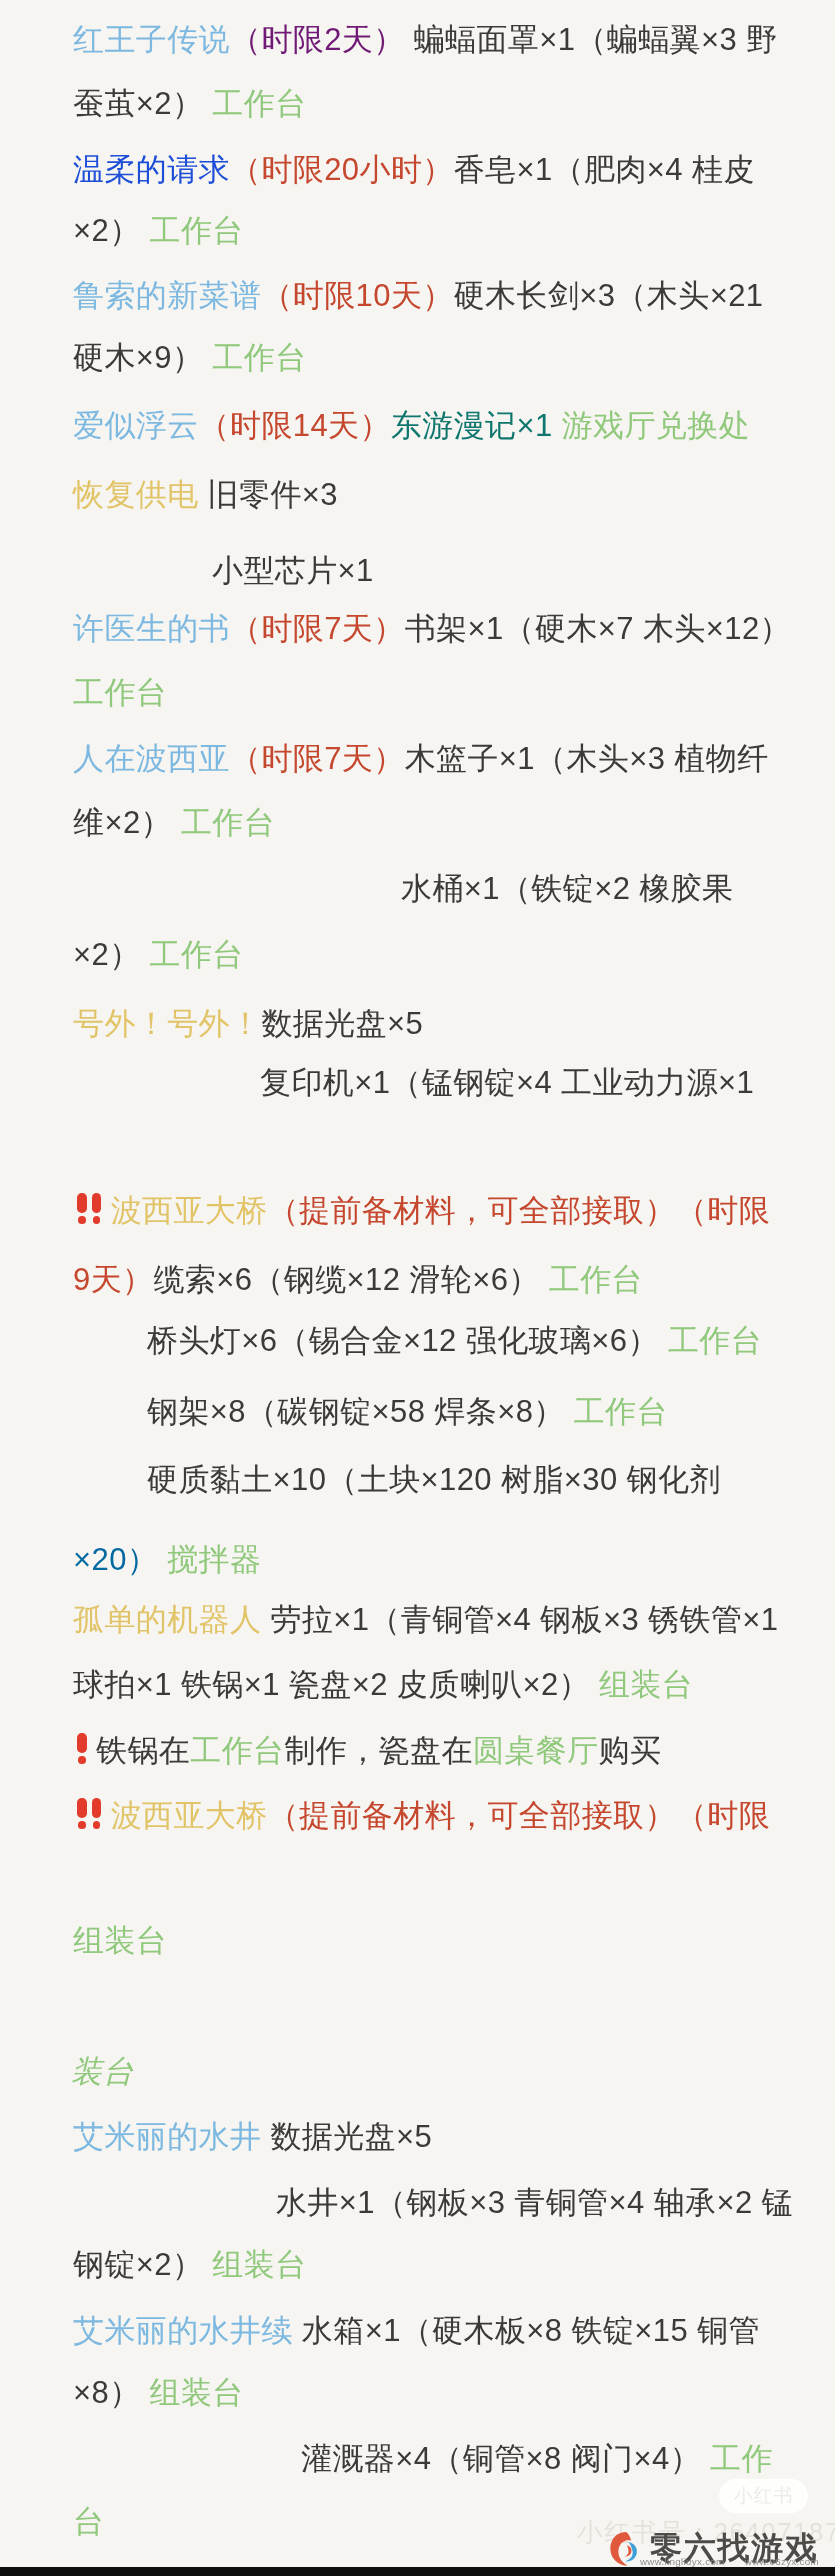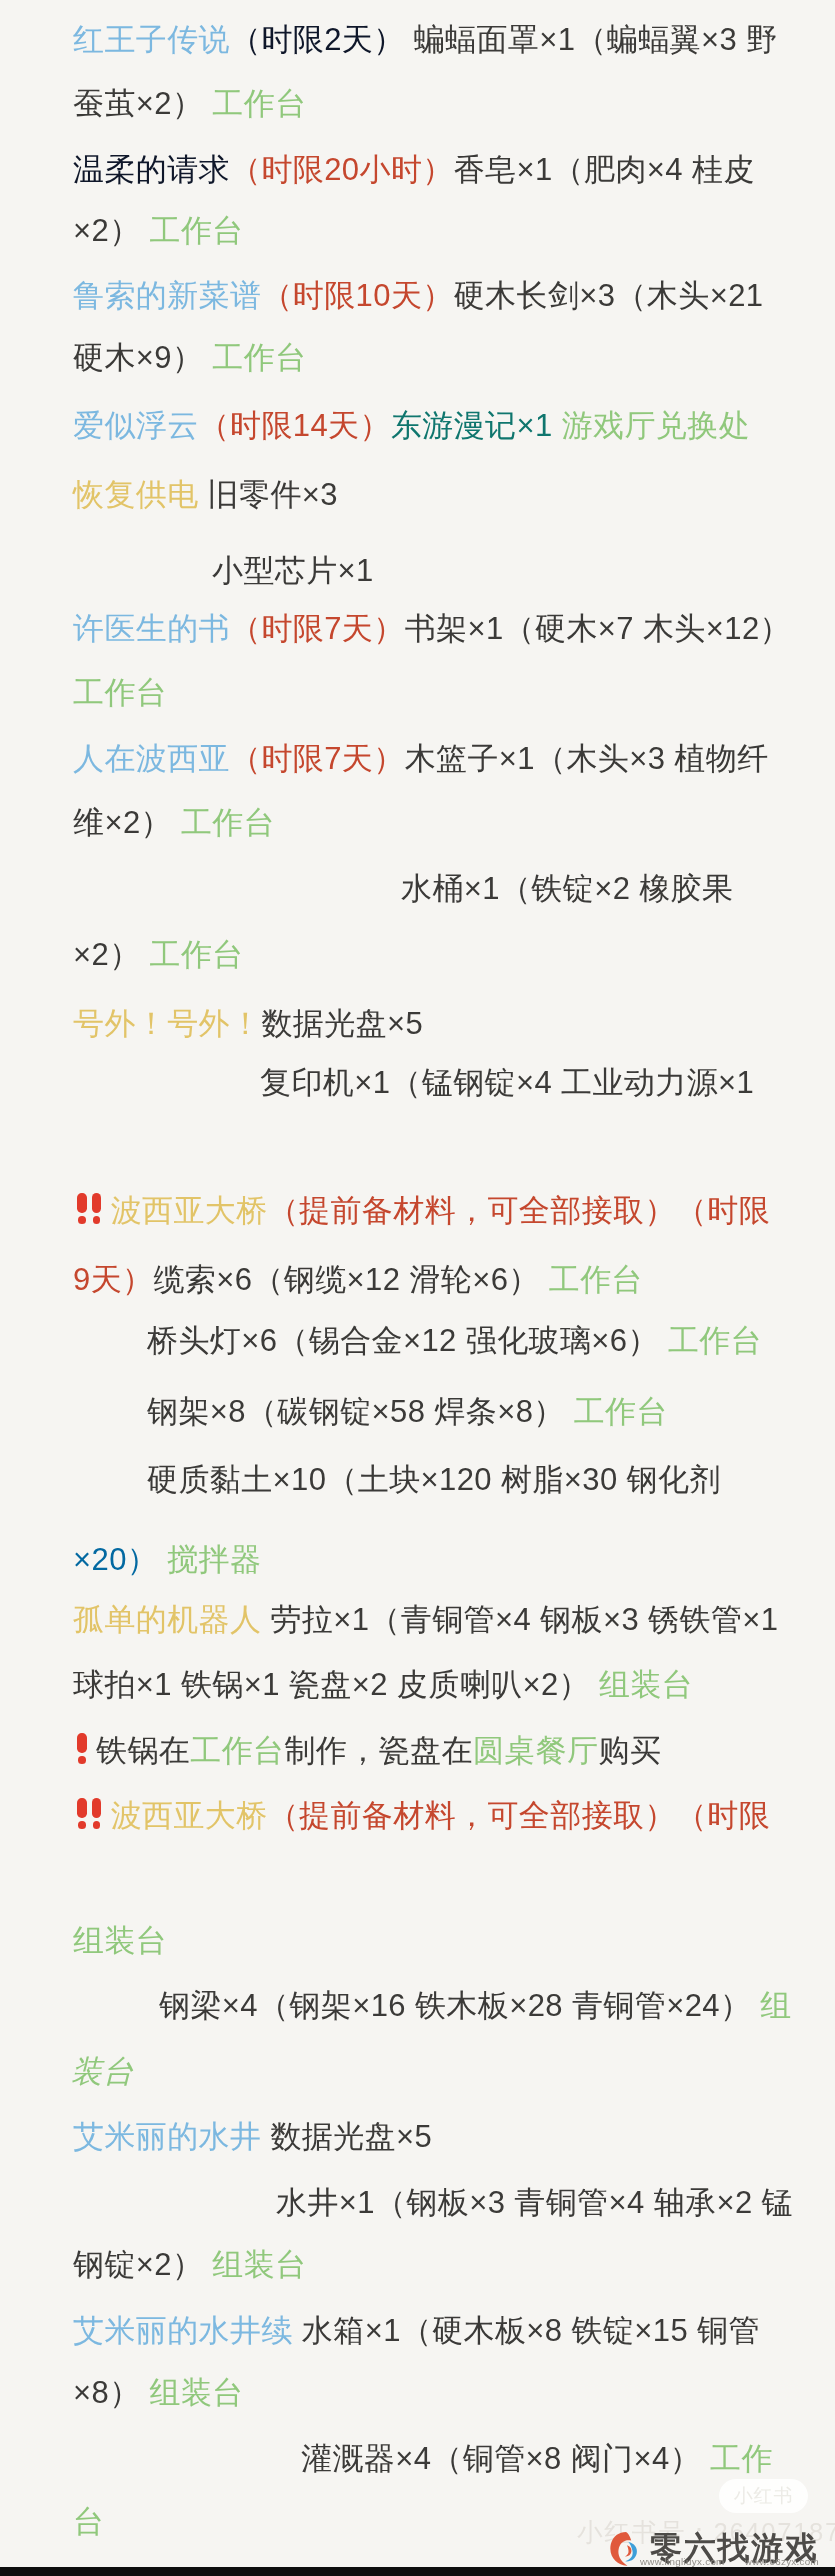--- a/index.html
+++ b/index.html
@@ -34,23 +34,23 @@
   .logo-icon{width:38px;height:38px;margin-right:5.1px;}
   .logo-text{font-size:32px;font-weight:bold;color:#4d4b48;letter-spacing:1.7px;white-space:pre;}
   .url-row{position:absolute;left:640px;top:2556px;width:179px;display:flex;justify-content:space-between;}
   .url-row span{font-size:9.8px;color:#8f8c87;letter-spacing:0.3px;}
   .bottom-bar{position:absolute;left:0;top:2567px;width:836px;height:8.5px;background:#0e0e0e;}
 </style>
 </head>
 <body>
 
 <div class="quest-list">
-    <div class="line" style="top: 21.3px; left: 73px;"><span style="color: rgb(124, 184, 224); text-align: center;">红王子传说</span><span style="color: #0f172a;">（时限2天）</span><span style="color: rgb(59, 58, 56);"> 蝙蝠面罩×1（蝙蝠翼×3 野</span></div>
+    <div class="line" style="top: 21.3px; left: 73px;"><span style="color: rgb(124, 184, 224); text-align: center;">红王子传说</span><span style="color: #701a75;">（时限2天）</span><span style="color: rgb(59, 58, 56);"> 蝙蝠面罩×1（蝙蝠翼×3 野</span></div>
     <div class="line" style="top: 85px; left: 73px;"><span style="color: rgb(59, 58, 56);">蚕茧×2）</span><span style="color: rgb(144, 200, 124);"> 工作台</span></div>
-    <div class="line" style="top: 151px; left: 73px;"><span style="color: #0f172a; margin-top: 47px;">温柔的请求</span><span style="color: rgb(197, 71, 46);">（时限20小时）</span><span style="color: rgb(59, 58, 56);">香皂×1（肥肉×4 桂皮</span></div>
+    <div class="line" style="top: 151px; left: 73px;"><span style="color: #1d4ed8; margin-top: 47px;">温柔的请求</span><span style="color: rgb(197, 71, 46);">（时限20小时）</span><span style="color: rgb(59, 58, 56);">香皂×1（肥肉×4 桂皮</span></div>
     <div class="line" style="top: 212px; left: 73px;"><span style="color: rgb(59, 58, 56);">×2）</span><span style="color: rgb(144, 200, 124);"> 工作台</span></div>
     <div class="line" style="top: 277px; left: 73px;"><span style="color: rgb(124, 184, 224);">鲁索的新菜谱</span><span style="color: rgb(197, 71, 46);">（时限10天）</span><span style="color: rgb(59, 58, 56);">硬木长剑×3（木头×21</span></div>
     <div class="line" style="top: 339px; left: 73px;"><span style="color: rgb(59, 58, 56);">硬木×9）</span><span style="color: rgb(144, 200, 124);"> 工作台</span></div>
     <div class="line" style="top: 407px; left: 73px;"><span style="color: rgb(124, 184, 224);">爱似浮云</span><span style="color: rgb(197, 71, 46);">（时限14天）</span><span style="color: #0f766e;">东游漫记×1 </span><span style="color: rgb(144, 200, 124);">游戏厅兑换处</span></div>
     <div class="line" style="top: 476px; left: 73px;"><span style="color: rgb(226, 196, 104);">恢复供电</span><span style="color: rgb(59, 58, 56);"> 旧零件×3</span></div>
     <div class="line" style="top: 552px; left: 212px;"><span style="color: rgb(59, 58, 56);">小型芯片×1</span></div>
     <div class="line" style="top: 610px; left: 73px;"><span style="color: rgb(124, 184, 224);">许医生的书</span><span style="color: rgb(197, 71, 46);">（时限7天）</span><span style="color: rgb(59, 58, 56);">书架×1（硬木×7 木头×12）</span></div>
     <div class="line" style="top: 674px; left: 73px;"><span style="color: rgb(144, 200, 124);">工作台</span></div>
     <div class="line" style="top: 740px; left: 73px;"><span style="color: rgb(124, 184, 224);">人在波西亚</span><span style="color: rgb(197, 71, 46);">（时限7天）</span><span style="color: rgb(59, 58, 56);">木篮子×1（木头×3 植物纤</span></div>
     <div class="line" style="top: 804px; left: 73px;"><span style="color: rgb(59, 58, 56);">维×2）</span><span style="color: rgb(144, 200, 124);"> 工作台</span></div>
@@ -62,21 +62,20 @@
     <div class="line" style="top: 1261px; left: 73px;"><span style="color: rgb(197, 71, 46);">9天）</span><span style="color: rgb(59, 58, 56);">缆索×6（钢缆×12 滑轮×6）</span><span style="color: rgb(144, 200, 124);"> 工作台</span></div>
     <div class="line" style="top: 1322px; left: 147px;"><span style="color: rgb(59, 58, 56);">桥头灯×6（锡合金×12 强化玻璃×6）</span><span style="color: rgb(144, 200, 124);"> 工作台</span></div>
     <div class="line" style="top: 1393px; left: 147px;"><span style="color: rgb(59, 58, 56);">钢架×8（碳钢锭×58 焊条×8）</span><span style="color: rgb(144, 200, 124);"> 工作台</span></div>
     <div class="line" style="top: 1461px; left: 147px;"><span style="color: rgb(59, 58, 56);">硬质黏土×10（土块×120 树脂×30 钢化剂</span></div>
     <div class="line" style="top: 1541px; left: 73px;"><span style="color: #0369a1; text-align: center;">×20）</span><span style="color: rgb(144, 200, 124);"> 搅拌器</span></div>
     <div class="line" style="top: 1601px; left: 73px;"><span style="color: rgb(226, 196, 104);">孤单的机器人</span><span style="color: rgb(59, 58, 56);"> 劳拉×1（青铜管×4 钢板×3 锈铁管×1</span></div>
     <div class="line" style="top: 1666px; left: 73px;"><span style="color: rgb(59, 58, 56);">球拍×1 铁锅×1 瓷盘×2 皮质喇叭×2）</span><span style="color: rgb(144, 200, 124);"> 组装台</span></div>
     <div class="line" style="top: 1732px; left: 73px;"><span class="excl-wrap"><span class="excl-mark"><i class="excl-bar" style="background: rgb(226, 58, 43);"></i><i class="excl-dot" style="background: rgb(226, 58, 43);"></i></span></span><span style="color: rgb(59, 58, 56);">铁锅在</span><span style="color: rgb(144, 200, 124);">工作台</span><span style="color: rgb(59, 58, 56);">制作，瓷盘在</span><span style="color: rgb(144, 200, 124);">圆桌餐厅</span><span style="color: rgb(59, 58, 56);">购买</span></div>
     <div class="line" style="top: 1797px; left: 73px;"><span class="excl-wrap"><span class="excl-mark"><i class="excl-bar" style="background: rgb(226, 58, 43);"></i><i class="excl-dot" style="background: rgb(226, 58, 43);"></i></span><span class="excl-mark"><i class="excl-bar" style="background: rgb(226, 58, 43);"></i><i class="excl-dot" style="background: rgb(226, 58, 43);"></i></span></span><span style="color: rgb(226, 196, 104);">波西亚大桥</span><span style="color: rgb(197, 71, 46);">（提前备材料，可全部接取）（时限</span></div>
     <div class="line" style="top: 1922px; left: 73px;"><span style="color: rgb(144, 200, 124);">组装台</span></div>
-    <div class="line" style="top: 1987px; left: 159px;"><span style="color: rgb(59, 58, 56);">钢梁×4（钢架×16 铁木板×28 青铜管×24）</span><span style="color: rgb(144, 200, 124);"> 组</span></div>
     <div class="line" style="top: 2053px; left: 71px; font-style: italic;"><span style="color: rgb(144, 200, 124);">装台</span></div>
     <div class="line" style="top: 2118px; left: 73px;"><span style="color: rgb(124, 184, 224);">艾米丽的水井</span><span style="color: rgb(59, 58, 56);"> 数据光盘×5</span></div>
     <div class="line" style="top: 2184px; left: 276px;"><span style="color: rgb(59, 58, 56);">水井×1（钢板×3 青铜管×4 轴承×2 锰</span></div>
     <div class="line" style="top: 2246px; left: 73px;"><span style="color: rgb(59, 58, 56);">钢锭×2）</span><span style="color: rgb(144, 200, 124);"> 组装台</span></div>
     <div class="line" style="top: 2312px; left: 73px;"><span style="color: rgb(124, 184, 224);">艾米丽的水井续</span><span style="color: rgb(59, 58, 56);"> 水箱×1（硬木板×8 铁锭×15 铜管</span></div>
     <div class="line" style="top: 2374px; left: 73px;"><span style="color: rgb(59, 58, 56);">×8）</span><span style="color: rgb(144, 200, 124);"> 组装台</span></div>
     <div class="line" style="top: 2440px; left: 301px;"><span style="color: rgb(59, 58, 56);">灌溉器×4（铜管×8 阀门×4）</span><span style="color: rgb(144, 200, 124);"> 工作</span></div>
     <div class="line" style="top: 2503px; left: 73px;"><span style="color: rgb(144, 200, 124);">台</span></div>
   </div>
 

